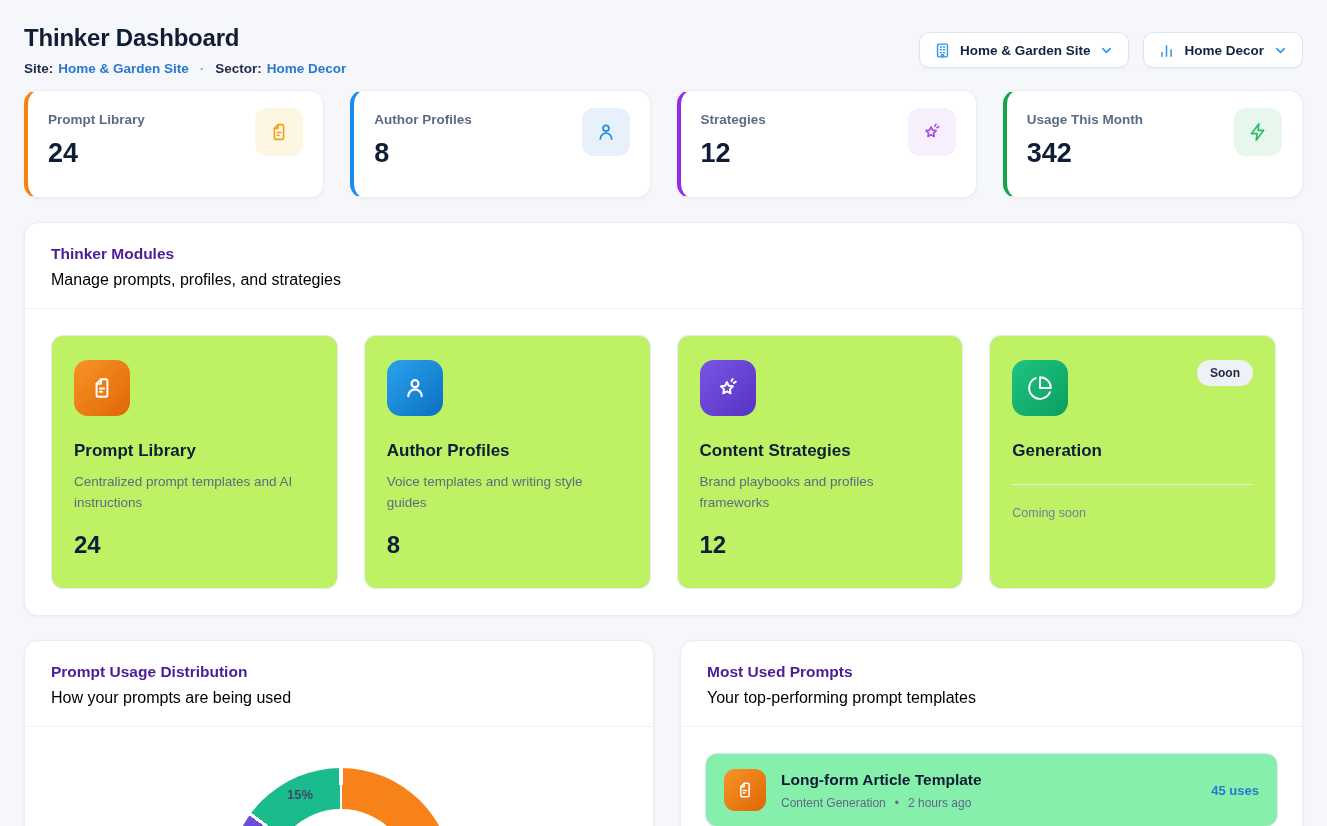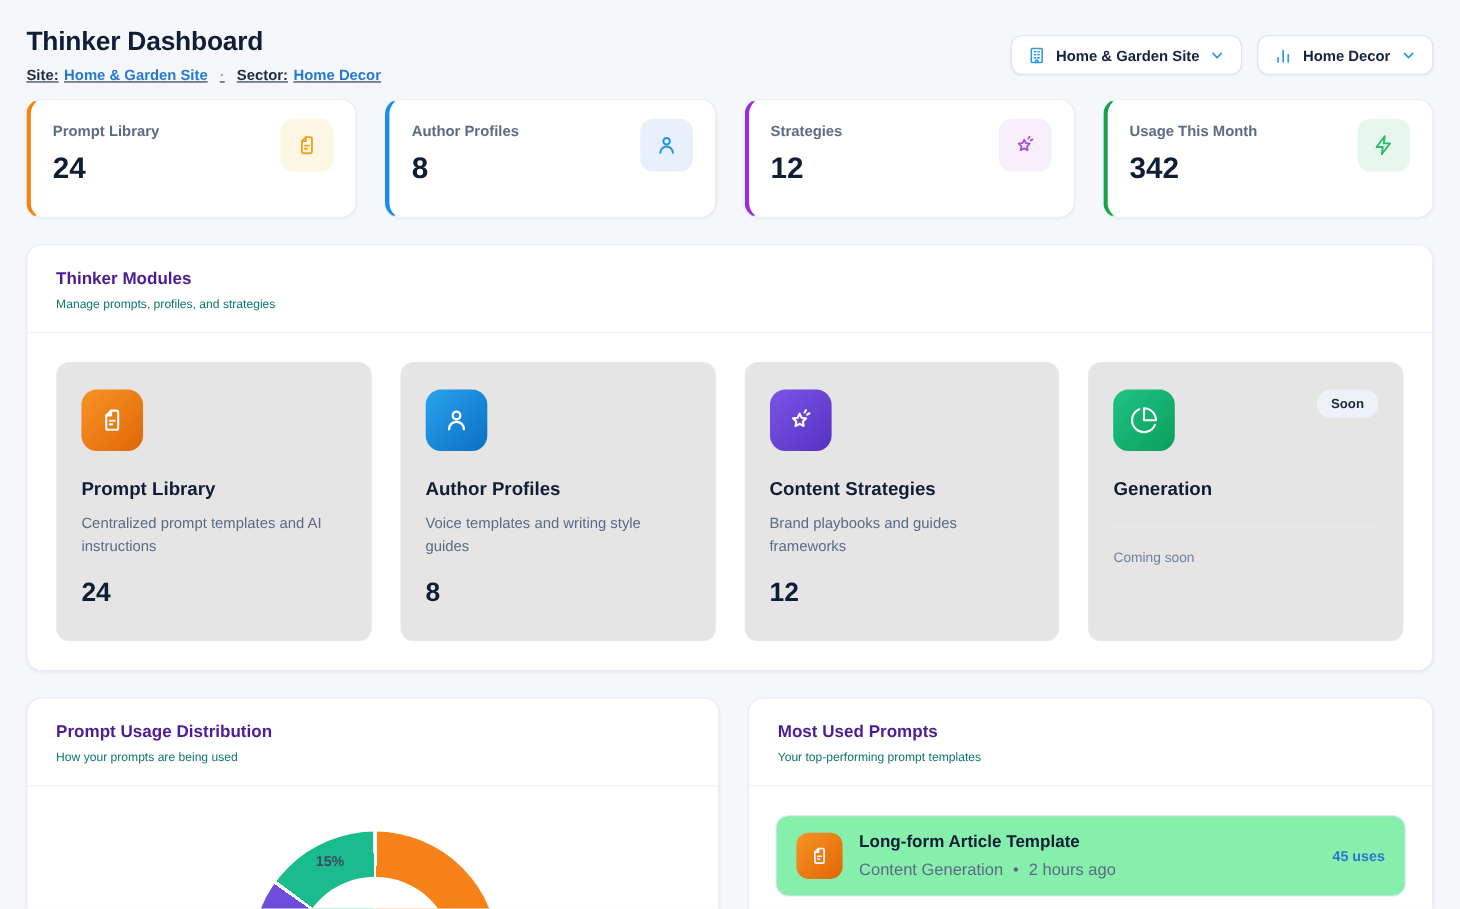--- a/index.html
+++ b/index.html
@@ -8,21 +8,21 @@
     width:1327px; height:826px; overflow:hidden;
     background:#f6f7fa;
     font-family:"Liberation Sans", sans-serif;
     color:#0f1d35;
   }
   .page { padding:0 24px; }
 
   
   .header { display:flex; justify-content:space-between; align-items:flex-start; padding-top:24px; }
   .page-title { margin:0; font-size:24px; font-weight:800; letter-spacing:-.2px; color:#0f1d35; }
-  .subline { margin-top:9px; font-size:13.5px; font-weight:700; color:#1c2b47; display:flex; align-items:flex-start; gap:5px;text-decoration:underline; }
+  .subline { margin-top:9px; font-size:13.5px; font-weight:700; color:#1c2b47; display:flex; align-items:flex-start; gap:5px; }
   .sub-link { color:#2779d0; text-decoration:none; cursor:pointer; }
   .sub-dot { color:#9aa7ba; margin:0 6px; font-weight:700; }
   .header-right { display:flex; gap:14px; margin-top:8px; }
   .dd {
     display:flex; align-items:center; gap:9px; height:36px; padding:0 14px;
     background:#fff; border:1px solid #dde5ee; border-radius:10px;
     font-family:"Liberation Sans",sans-serif; font-size:13.5px; font-weight:700; color:#13233f;
     box-shadow:0 1px 2px rgba(16,24,40,.05); cursor:pointer;
   }
   .ic { display:inline-flex; }
@@ -47,25 +47,25 @@
   .stat-3 { border-left-color:#962ee0; } .stat-3 .tile { background:#f7effb; color:#a44de0; }
   .stat-4 { border-left-color:#17a34a; } .stat-4 .tile { background:#e8f7ee; color:#25bd68; }
 
   
   .panel {
     background:#fff; border:1px solid #e9edf3; border-radius:14px; margin-top:24px;
     box-shadow:0 1px 3px rgba(16,24,40,.05);
   }
   .panel-head { padding:22px 26px 19px; border-bottom:1px solid #eef1f6; }
   .panel-title { font-size:15.5px; font-weight:700; color:#4c1d95; }
-  .panel-sub { font-size:11px; color:#0f766e; margin-top:8px; }
+  .panel-sub { font-size:16px; color:#000000; margin-top:8px; }
 
   
   .modules { display:grid; grid-template-columns:repeat(4,1fr); gap:26px; padding:26px; }
-  .module { position:relative; border:1px solid #e4eaf1; border-radius:12px; padding:24px 22px; height:254px; cursor:pointer; background:#e5e5e5; }
+  .module { position:relative; border:1px solid #e4eaf1; border-radius:12px; padding:24px 22px; height:254px; cursor:pointer; background:#bef264; }
   .mod-icon { width:56px; height:56px; border-radius:14px; display:flex; align-items:center; justify-content:center; color:#fff; }
   .mod-icon svg { width:26px; height:26px; }
   .mod-title { font-size:17px; font-weight:800; color:#0f1d35; margin-top:25px; }
   .mod-desc { font-size:13.5px; color:#5c6b84; margin-top:11px; line-height:1.55; max-width:235px; }
   .mod-count { font-size:24px; font-weight:800; color:#0f1d35; margin-top:17px; }
   .mod-1 .mod-icon { background:linear-gradient(135deg,#f79426,#e16606); }
   .mod-2 .mod-icon { background:linear-gradient(135deg,#2aa3ee,#0b6fc2); }
   .mod-3 .mod-icon { background:linear-gradient(135deg,#7a54e6,#5632c2); }
   .mod-4 .mod-icon { background:linear-gradient(135deg,#1ec482,#0c9e5e); }
   .soon-badge { position:absolute; top:24px; right:22px; background:#eef1f5; border-radius:999px; padding:6px 13px; font-size:12px; font-weight:700; color:#1b2a44; }
@@ -82,21 +82,21 @@
   .donut-label { position:absolute; left:50px; top:19px; width:42px; text-align:center; font-size:13px; font-weight:800; color:#3d4a61; z-index:2; }
 
   .prompt-item {
     margin:26px 24px 0; border:1px solid #dfe8f4; border-radius:12px; padding:15px 18px;
     display:flex; align-items:center; gap:15px; cursor:pointer; background:#86efac;
   }
   .pi-icon { width:42px; height:42px; border-radius:11px; background:linear-gradient(135deg,#f79426,#e16606); color:#fff; display:flex; align-items:center; justify-content:center; flex:none; }
   .pi-icon svg { width:20px; height:20px; }
   .pi-main { flex:1; }
   .pi-title { font-size:15.5px; font-weight:800; color:#0f1d35; }
-  .pi-meta { font-size:15px; color:#5c6b84; margin-top:7px; display:flex; align-items:center; gap:9px; }
+  .pi-meta { font-size:12px; color:#5c6b84; margin-top:7px; display:flex; align-items:center; gap:9px; }
   .pi-uses { font-size:13px; font-weight:800; color:#2779d0; align-self:flex-start; margin-top:14px; }
 </style>
 </head>
 <body>
 
 <div class="page">
 
   <div class="header">
     <div>
       <h1 class="page-title">Thinker Dashboard</h1>
@@ -221,21 +221,21 @@
         <div class="mod-count">8</div>
       </div>
       <div class="module mod-3">
         <div class="mod-icon">
           <svg viewBox="0 0 24 24" fill="none" stroke="currentColor" stroke-width="1.8" stroke-linecap="round" stroke-linejoin="round">
               <path d="M11 6.5l1.7 3.4 3.8.55-2.75 2.7.65 3.75L11 15.1l-3.4 1.8.65-3.75L5.5 10.45l3.8-.55z"></path>
               <path d="M16.3 3.6l-1.1 1.9M19.3 6.2l-1.9 1.1"></path>
             </svg>
         </div>
         <div class="mod-title">Content Strategies</div>
-        <div class="mod-desc">Brand playbooks and guides frameworks</div>
+        <div class="mod-desc">Brand playbooks and profiles frameworks</div>
         <div class="mod-count">12</div>
       </div>
       <div class="module mod-4">
         <span class="soon-badge">Soon</span>
         <div class="mod-icon">
           <svg viewBox="0 0 24 24" fill="none" stroke="currentColor" stroke-width="1.8" stroke-linecap="round" stroke-linejoin="round">
               <path d="M21.21 15.89A10 10 0 1 1 8 2.83"></path>
               <path d="M22 12A10 10 0 0 0 12 2v10z"></path>
             </svg>
         </div>

